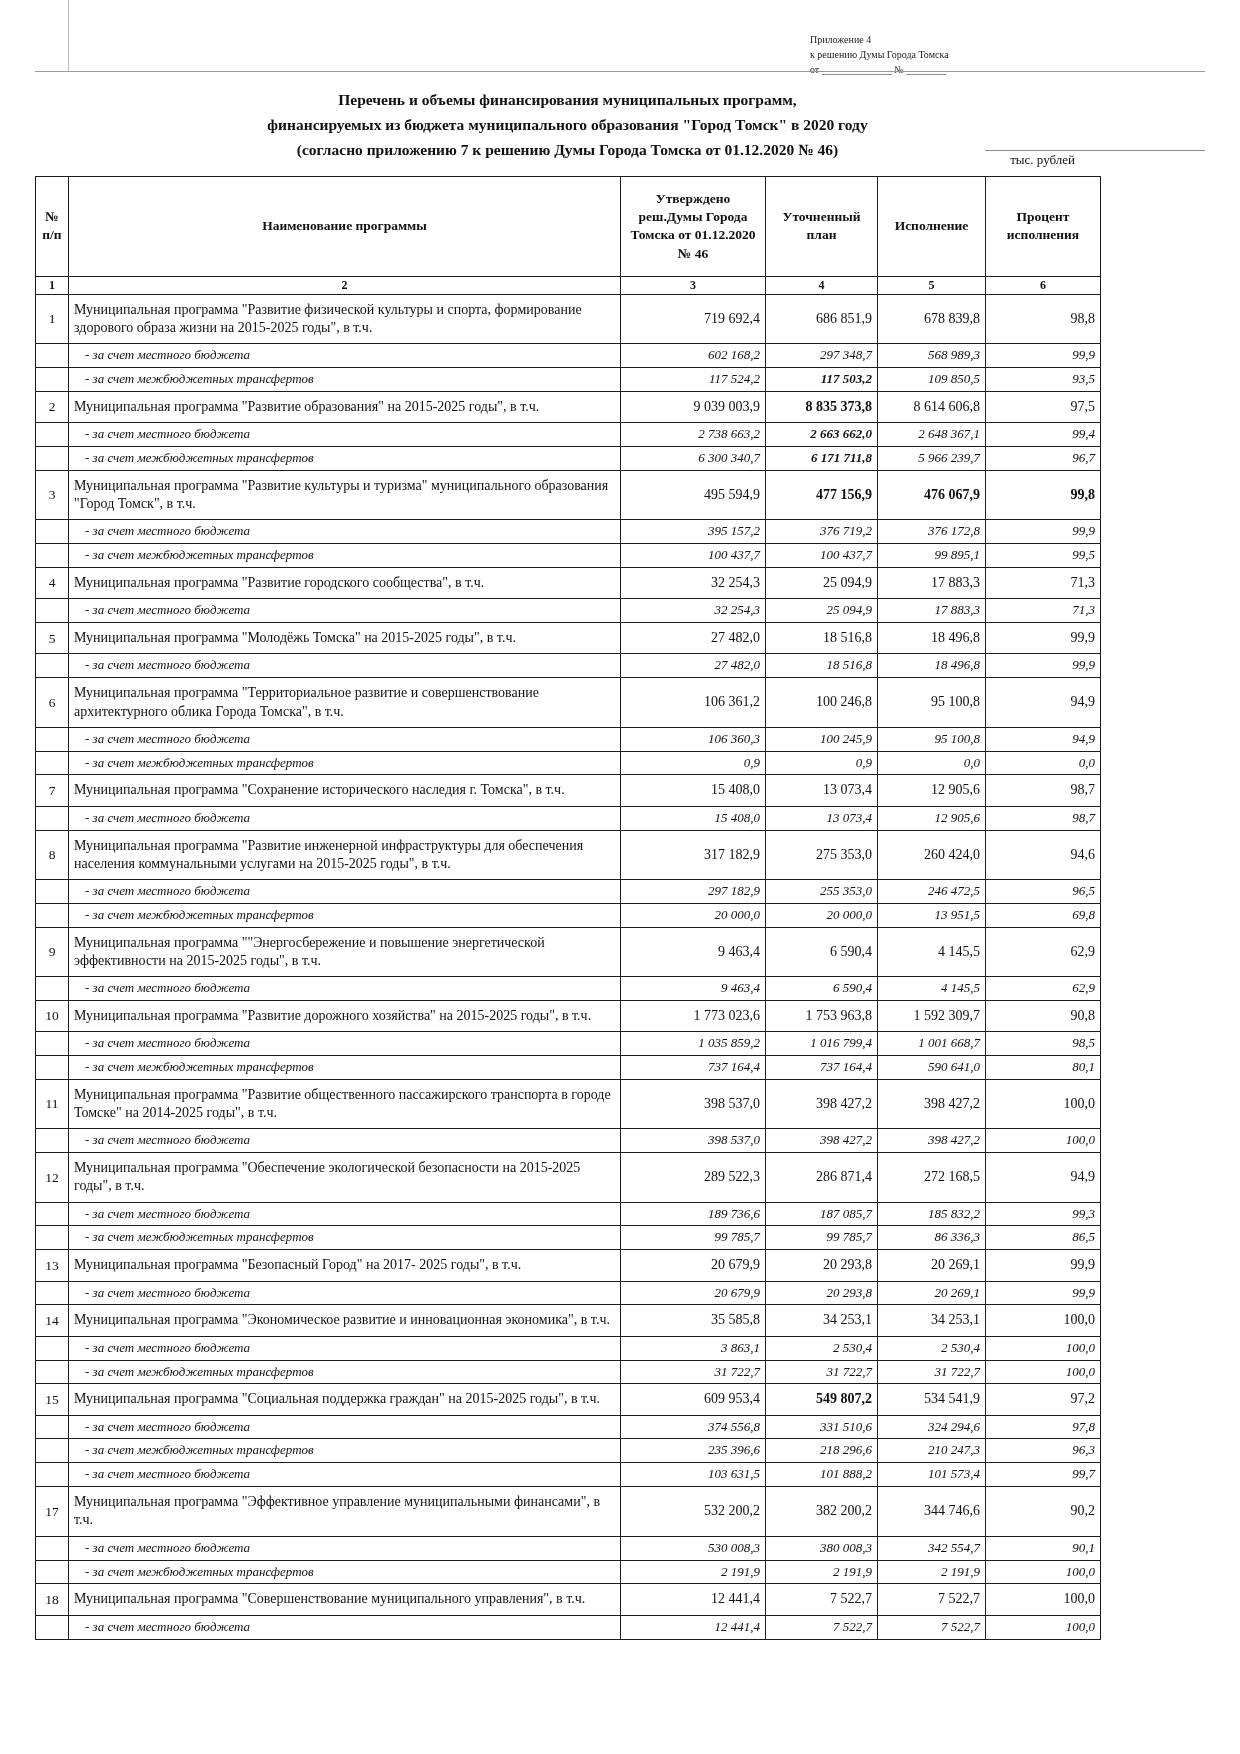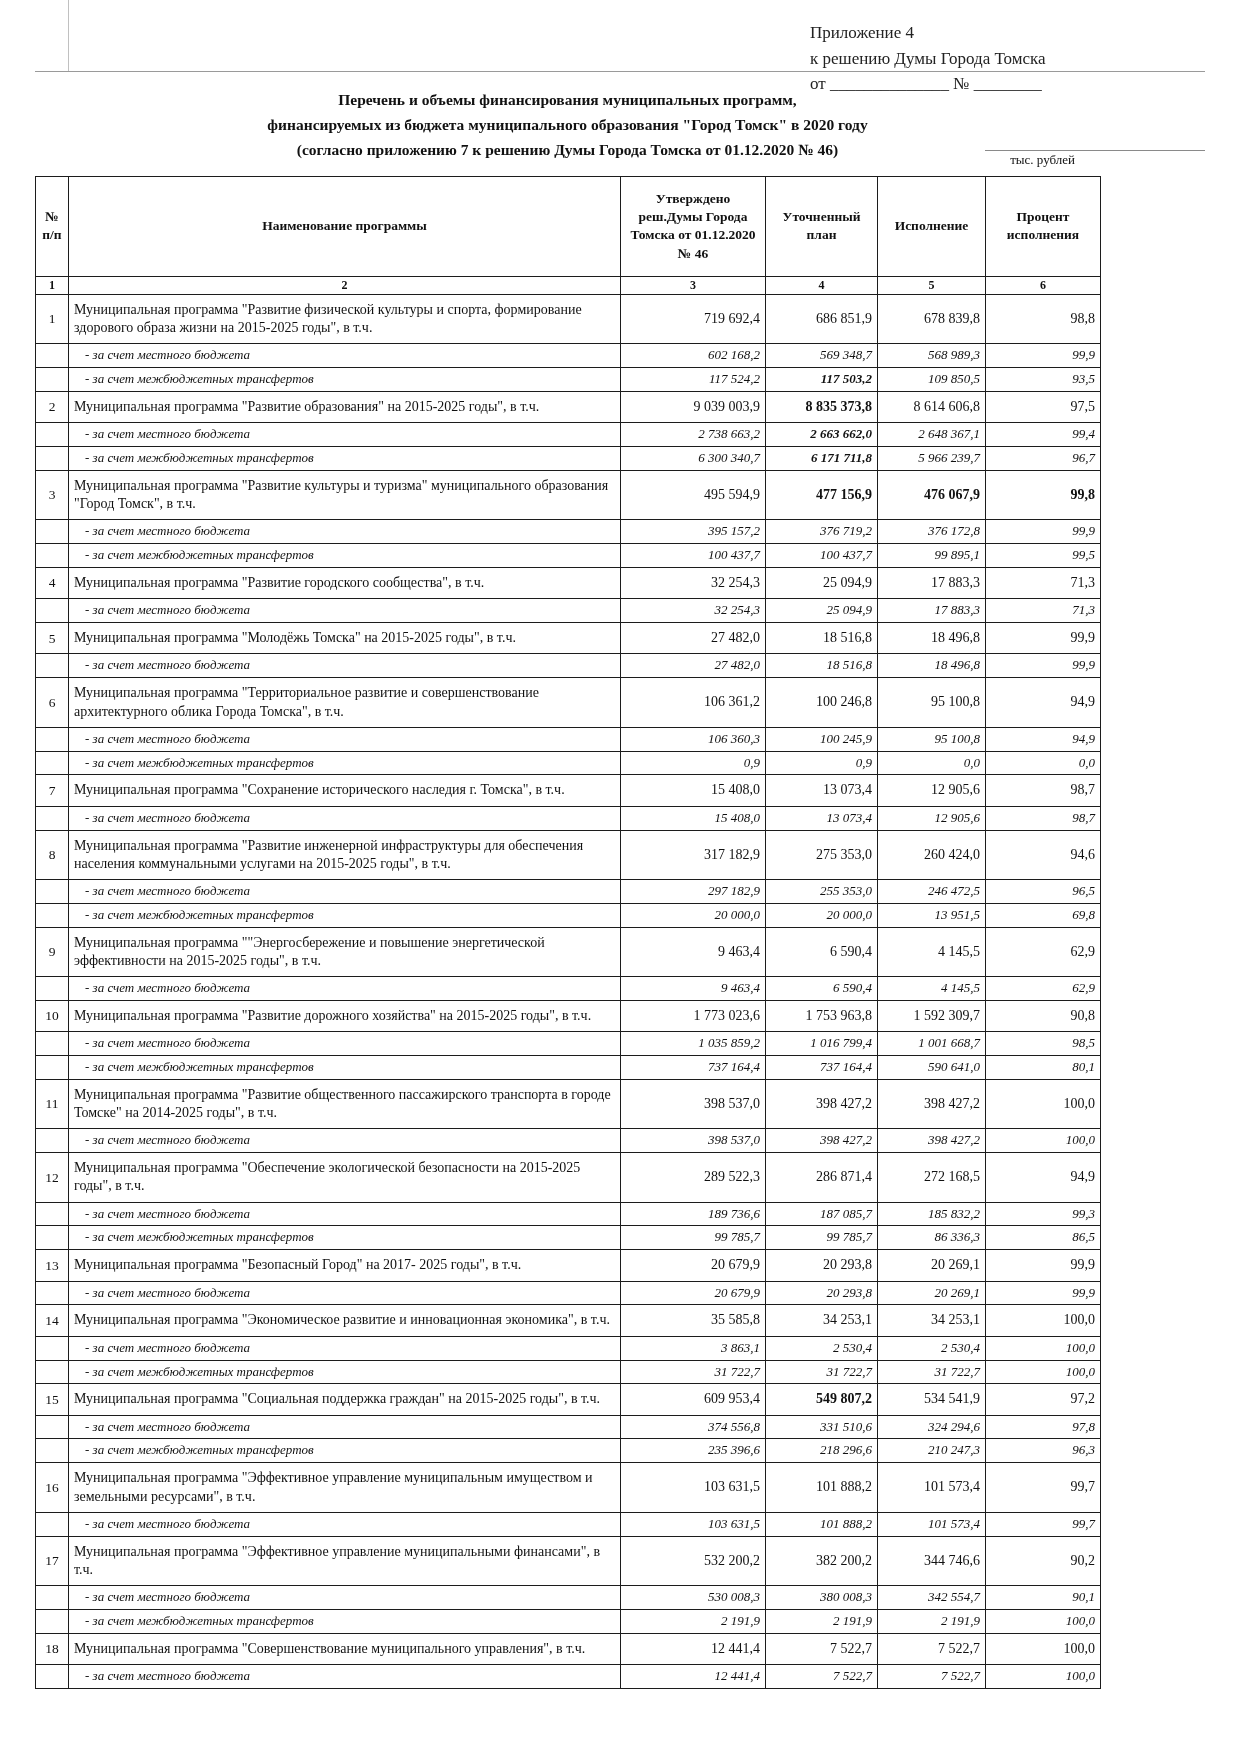--- a/index.html
+++ b/index.html
@@ -3,22 +3,22 @@
 <meta charset="utf-8">
 <style>
   * { margin:0; padding:0; box-sizing:border-box; }
   html,body { background:#ffffff; }
   body {
     width:1240px; height:1754px; position:relative;
     font-family:"Liberation Serif", serif; color:#111;
     overflow:hidden;
   }
   .appendix {
-    position:absolute; top:20px; left:810px;
-    font-size:17px; line-height:1.5; color:#222;
+    position:absolute; top:32px; left:810px;
+    font-size:10px; line-height:1.5; color:#222;
   }
   .frame-h {
     position:absolute; top:71px; left:35px; width:1170px;
     border-top:1px solid #9a9a9a;
   }
   .frame-v {
     position:absolute; top:0; left:68px; height:71px;
     border-left:1px solid #c0c0c0;
   }
   .title {
@@ -116,21 +116,21 @@
           <td class="name-cell">Муниципальная программа "Развитие физической культуры и спорта, формирование здорового образа жизни на 2015-2025 годы", в т.ч.</td>
           <td class="num-cell">719 692,4</td>
           <td class="num-cell">686 851,9</td>
           <td class="num-cell">678 839,8</td>
           <td class="pct-cell">98,8</td>
         </tr>
         <tr class="sub">
           <td class="idx-cell"></td>
           <td class="name-cell">- за счет местного бюджета</td>
           <td class="num-cell">602 168,2</td>
-          <td class="num-cell">569 348,7</td>
+          <td class="num-cell">297 348,7</td>
           <td class="num-cell">568 989,3</td>
           <td class="pct-cell">99,9</td>
         </tr>
         <tr class="sub">
           <td class="idx-cell"></td>
           <td class="name-cell">- за счет межбюджетных трансфертов</td>
           <td class="num-cell">117 524,2</td>
           <td class="num-cell b">117 503,2</td>
           <td class="num-cell">109 850,5</td>
           <td class="pct-cell">93,5</td>
@@ -416,28 +416,20 @@
           <td class="pct-cell">97,8</td>
         </tr>
         <tr class="sub">
           <td class="idx-cell"></td>
           <td class="name-cell">- за счет межбюджетных трансфертов</td>
           <td class="num-cell">235 396,6</td>
           <td class="num-cell">218 296,6</td>
           <td class="num-cell">210 247,3</td>
           <td class="pct-cell">96,3</td>
         </tr>
-        <tr class="main">
-          <td class="idx-cell">16</td>
-          <td class="name-cell">Муниципальная программа "Эффективное управление муниципальным имуществом и земельными ресурсами", в т.ч.</td>
-          <td class="num-cell">103 631,5</td>
-          <td class="num-cell">101 888,2</td>
-          <td class="num-cell">101 573,4</td>
-          <td class="pct-cell">99,7</td>
-        </tr>
         <tr class="sub">
           <td class="idx-cell"></td>
           <td class="name-cell">- за счет местного бюджета</td>
           <td class="num-cell">103 631,5</td>
           <td class="num-cell">101 888,2</td>
           <td class="num-cell">101 573,4</td>
           <td class="pct-cell">99,7</td>
         </tr>
         <tr class="main">
           <td class="idx-cell">17</td>

